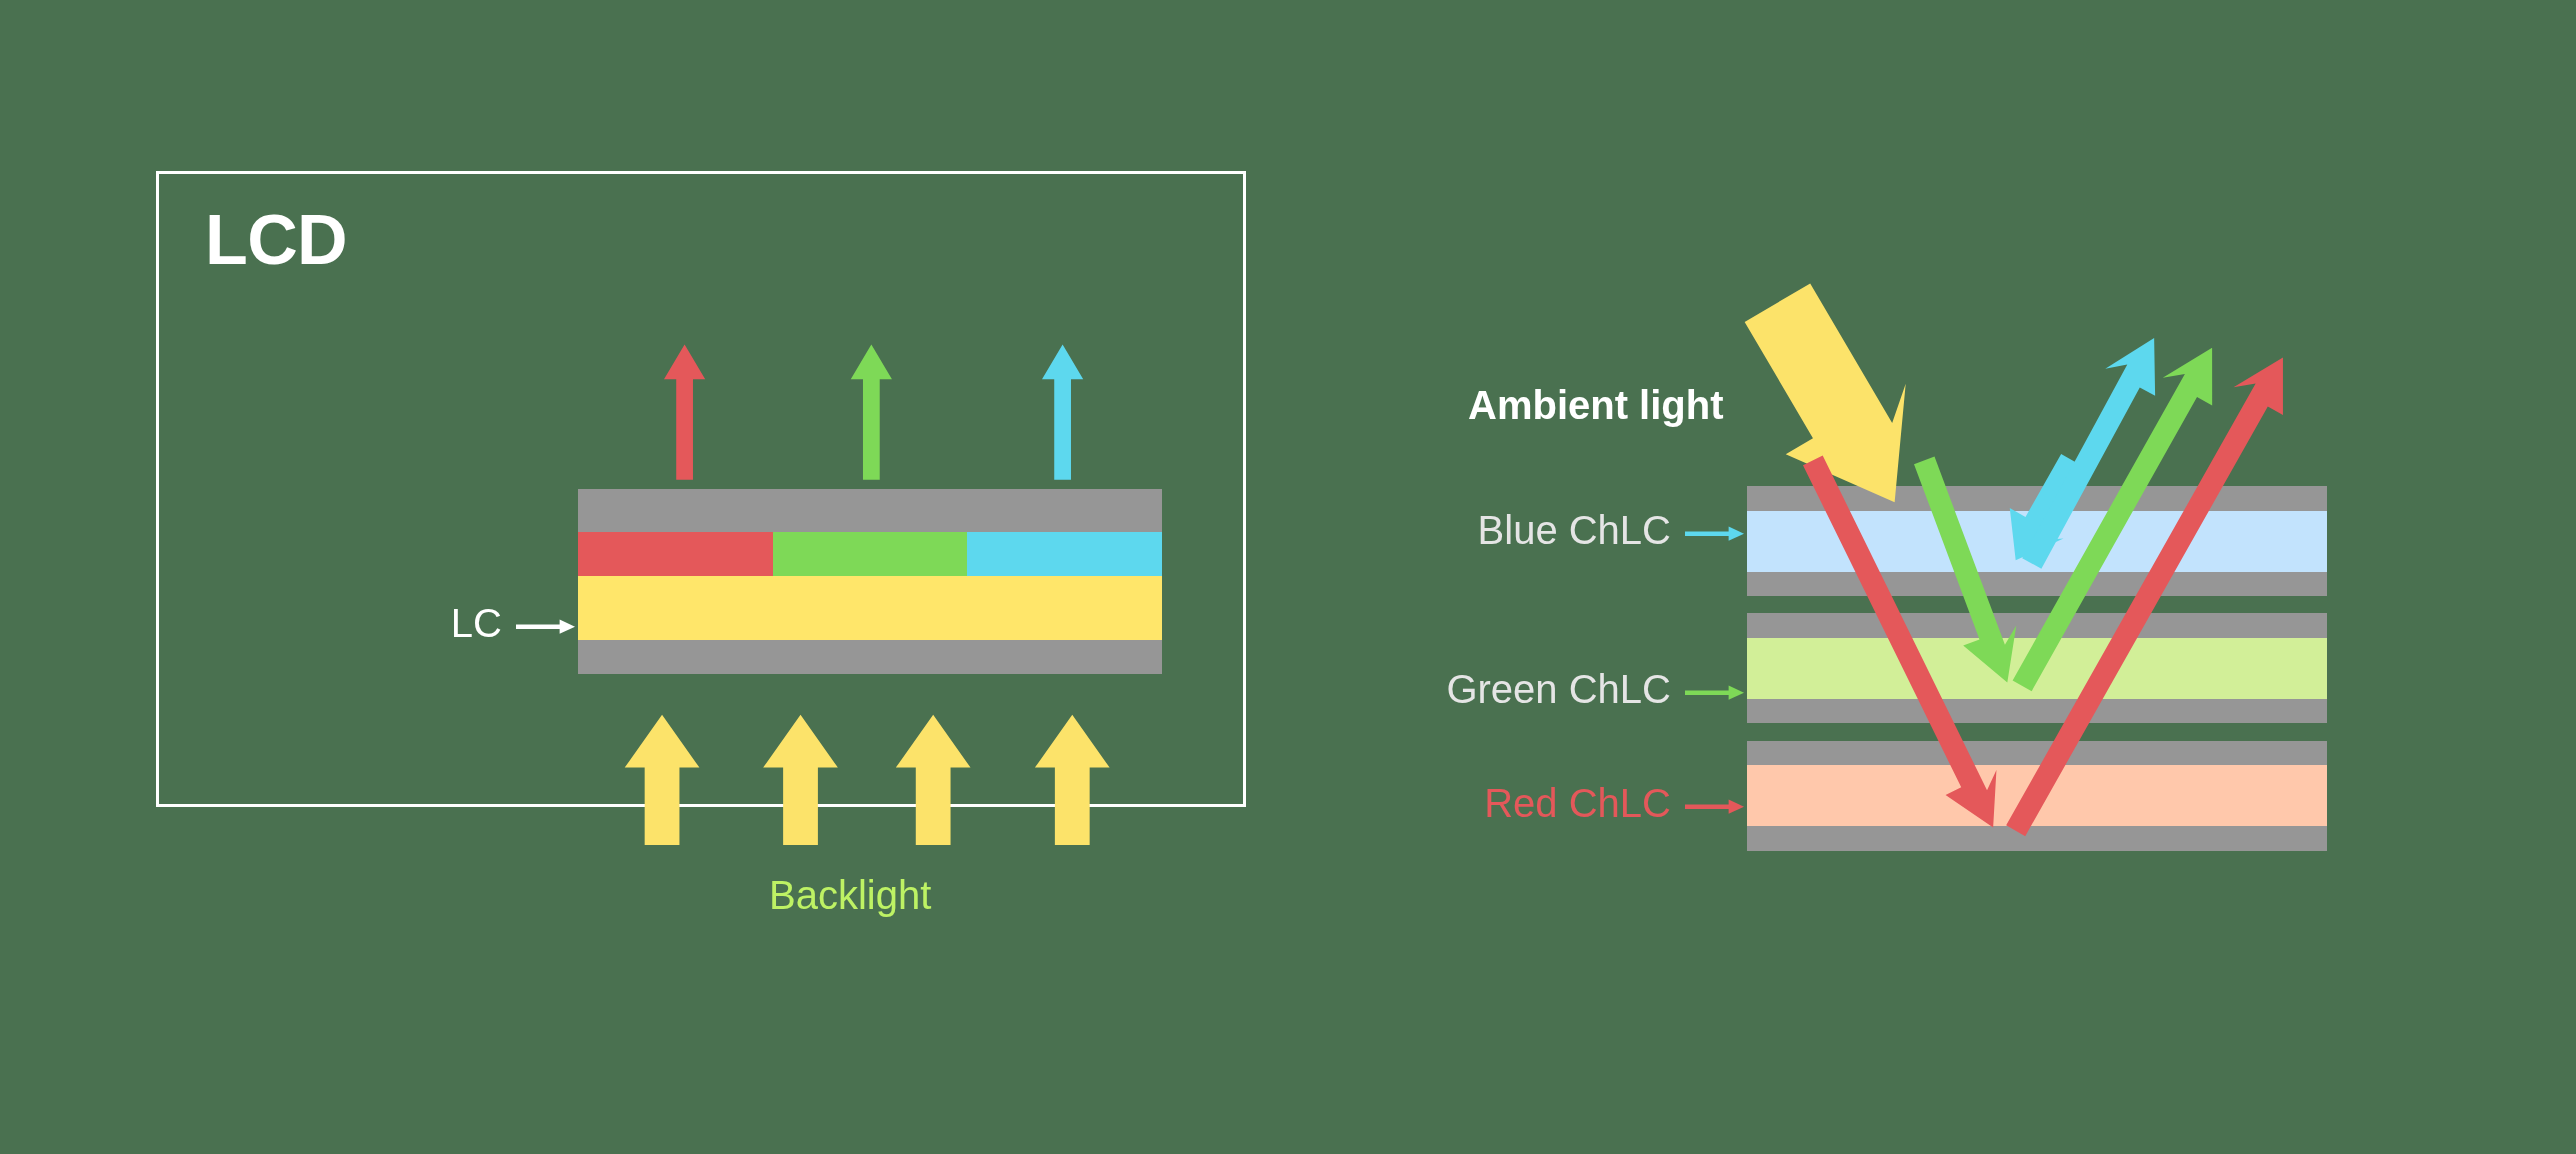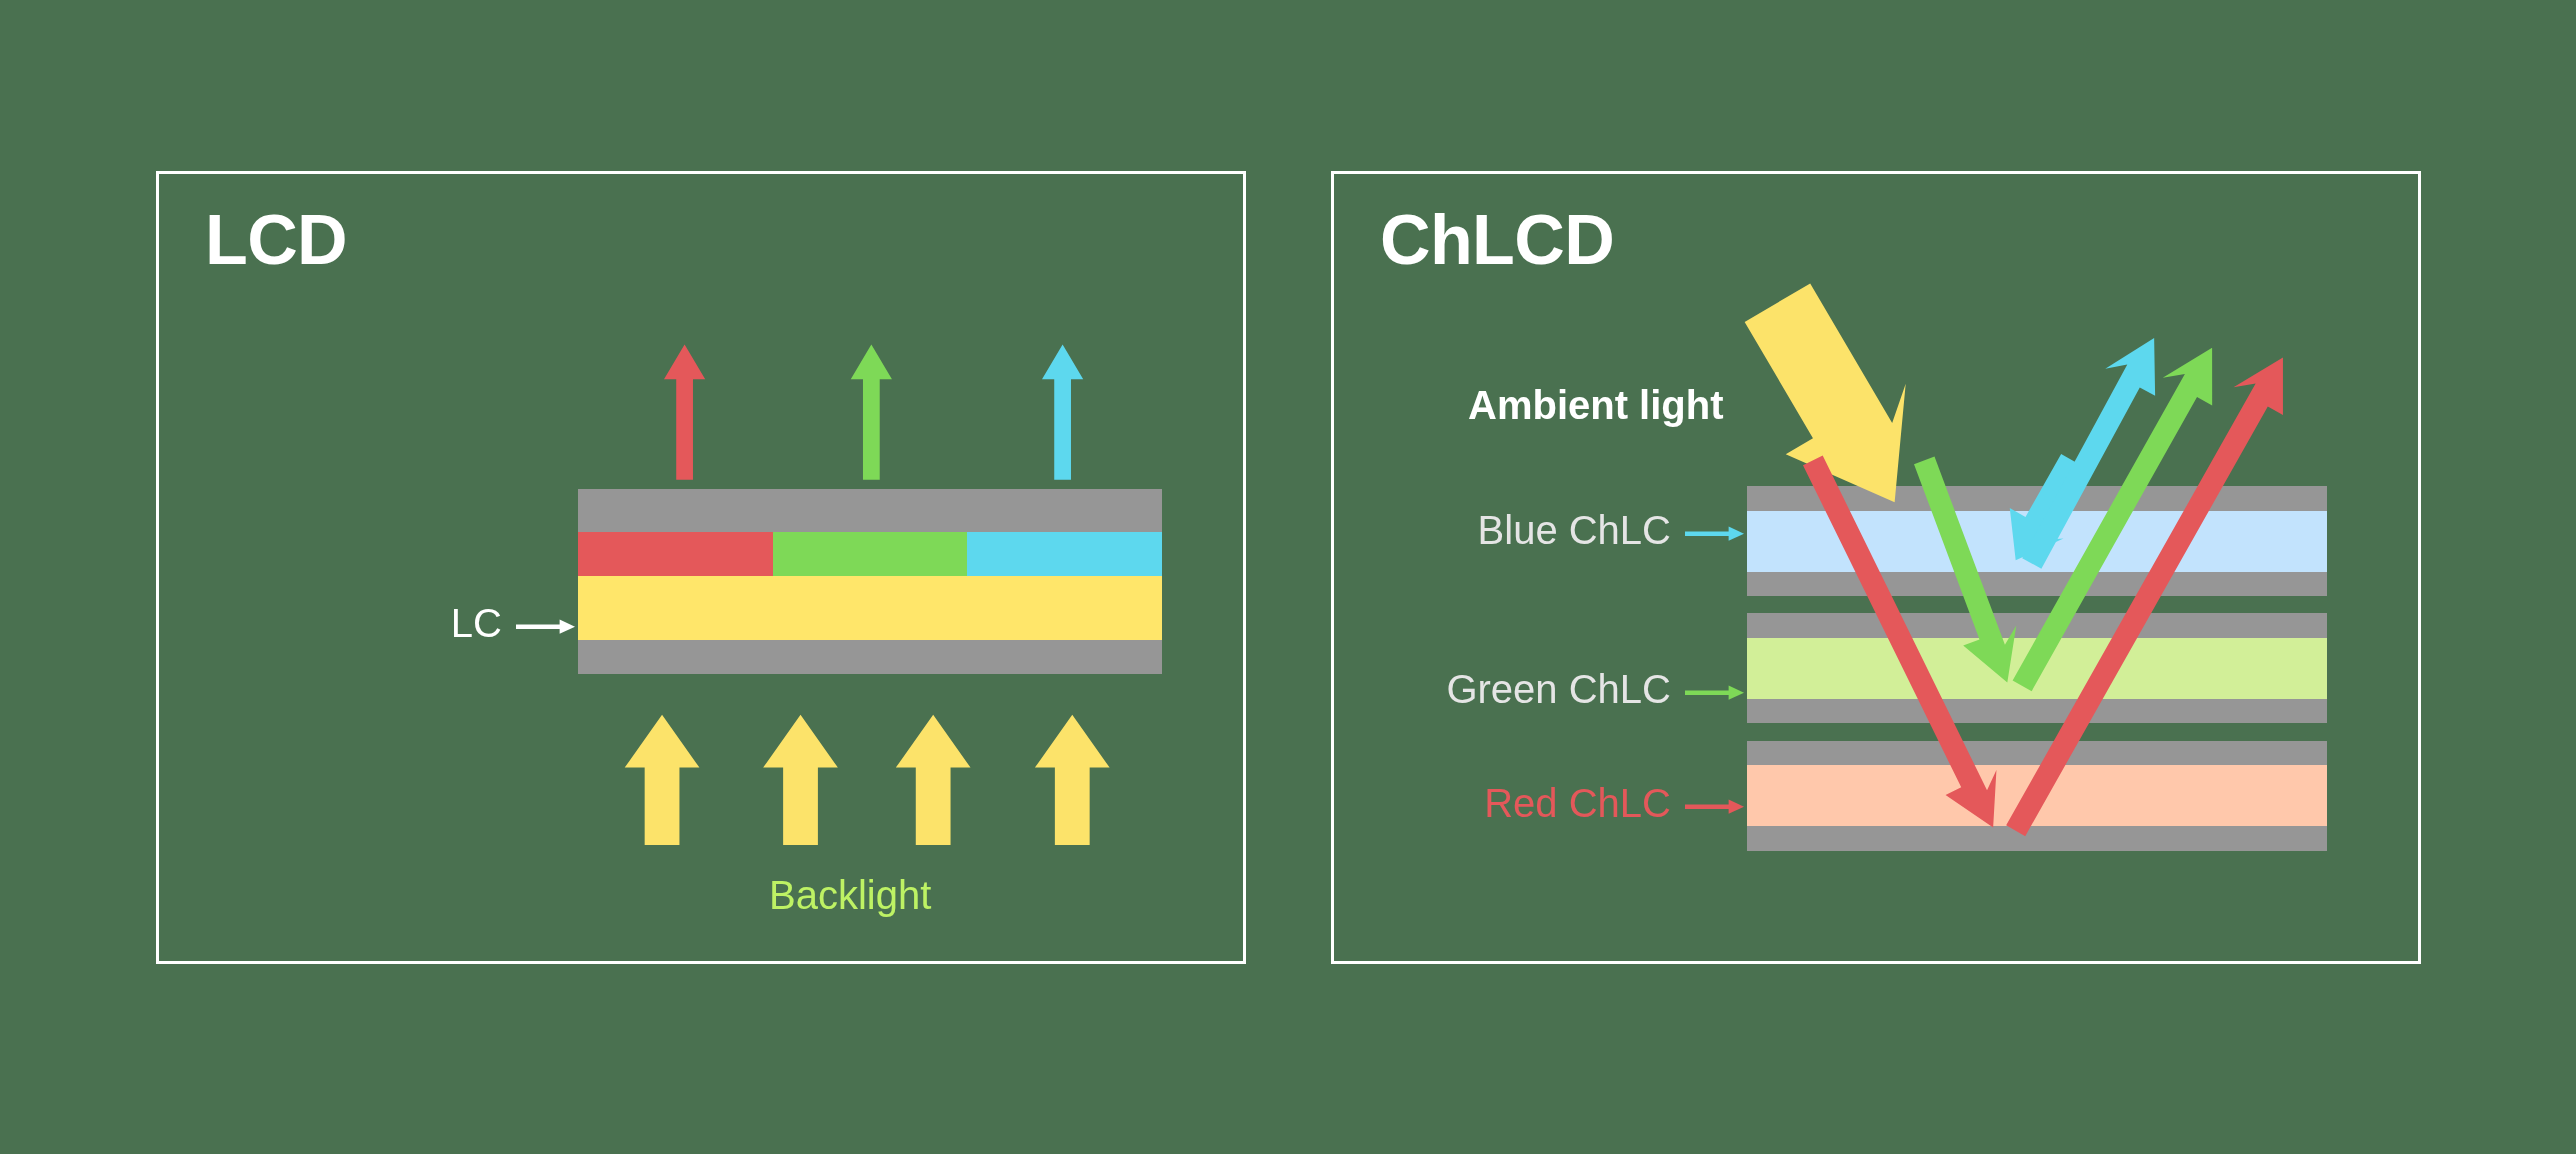--- a/index.html
+++ b/index.html
@@ -9,21 +9,21 @@
     font-family:"Liberation Sans", sans-serif;
     overflow:hidden;
   }
   #stage{position:relative;width:2576px;height:1154px;}
 
   .panel{
     position:absolute;
     border:3.2px solid #ffffff;
     box-sizing:border-box;
   }
-  #panel-lcd{left:156px;top:171px;width:1090px;height:793px;}
+  #panel-lcd{left:156px;top:171px;width:1090px;height:636px;}
   #panel-chlcd{left:1331px;top:171px;width:1090px;height:793px;}
 
   .panel-title{
     position:absolute;
     color:#ffffff;
     font-size:70px;
     font-weight:bold;
     letter-spacing:-0.6px;
     white-space:nowrap;
   }
@@ -97,23 +97,20 @@
     <span class="pointer">
       <svg width="59" height="19.3" viewBox="0 0 92 30" aria-hidden="true">
         <line x1="0" y1="15" x2="74" y2="15" stroke="#ffffff" stroke-width="7"></line>
         <polygon points="92,15 68,4 68,26" fill="#ffffff"></polygon>
       </svg>
     </span>
   </div>
 
   <div class="backlight-label" style="left:769px;top:873px;">Backlight</div>
 
-  <div class="panel" id="panel-chlcd" style="border-color: rgb(255, 255, 255);">
-    <div class="panel-title" style="left:46px;top:26px;">ChLCD</div>
-  </div>
 
   <div class="chlcd-stack">
     <div class="ch-group">
       <div class="ch-gray" style="background: rgb(150, 150, 150);"></div>
       <div class="ch-core" style="background: rgb(194, 227, 253);"></div>
       <div class="ch-gray" style="background: rgb(150, 150, 150);"></div>
     </div>
     <div class="ch-gap"></div>
     <div class="ch-group">
       <div class="ch-gray" style="background: rgb(150, 150, 150);"></div>

